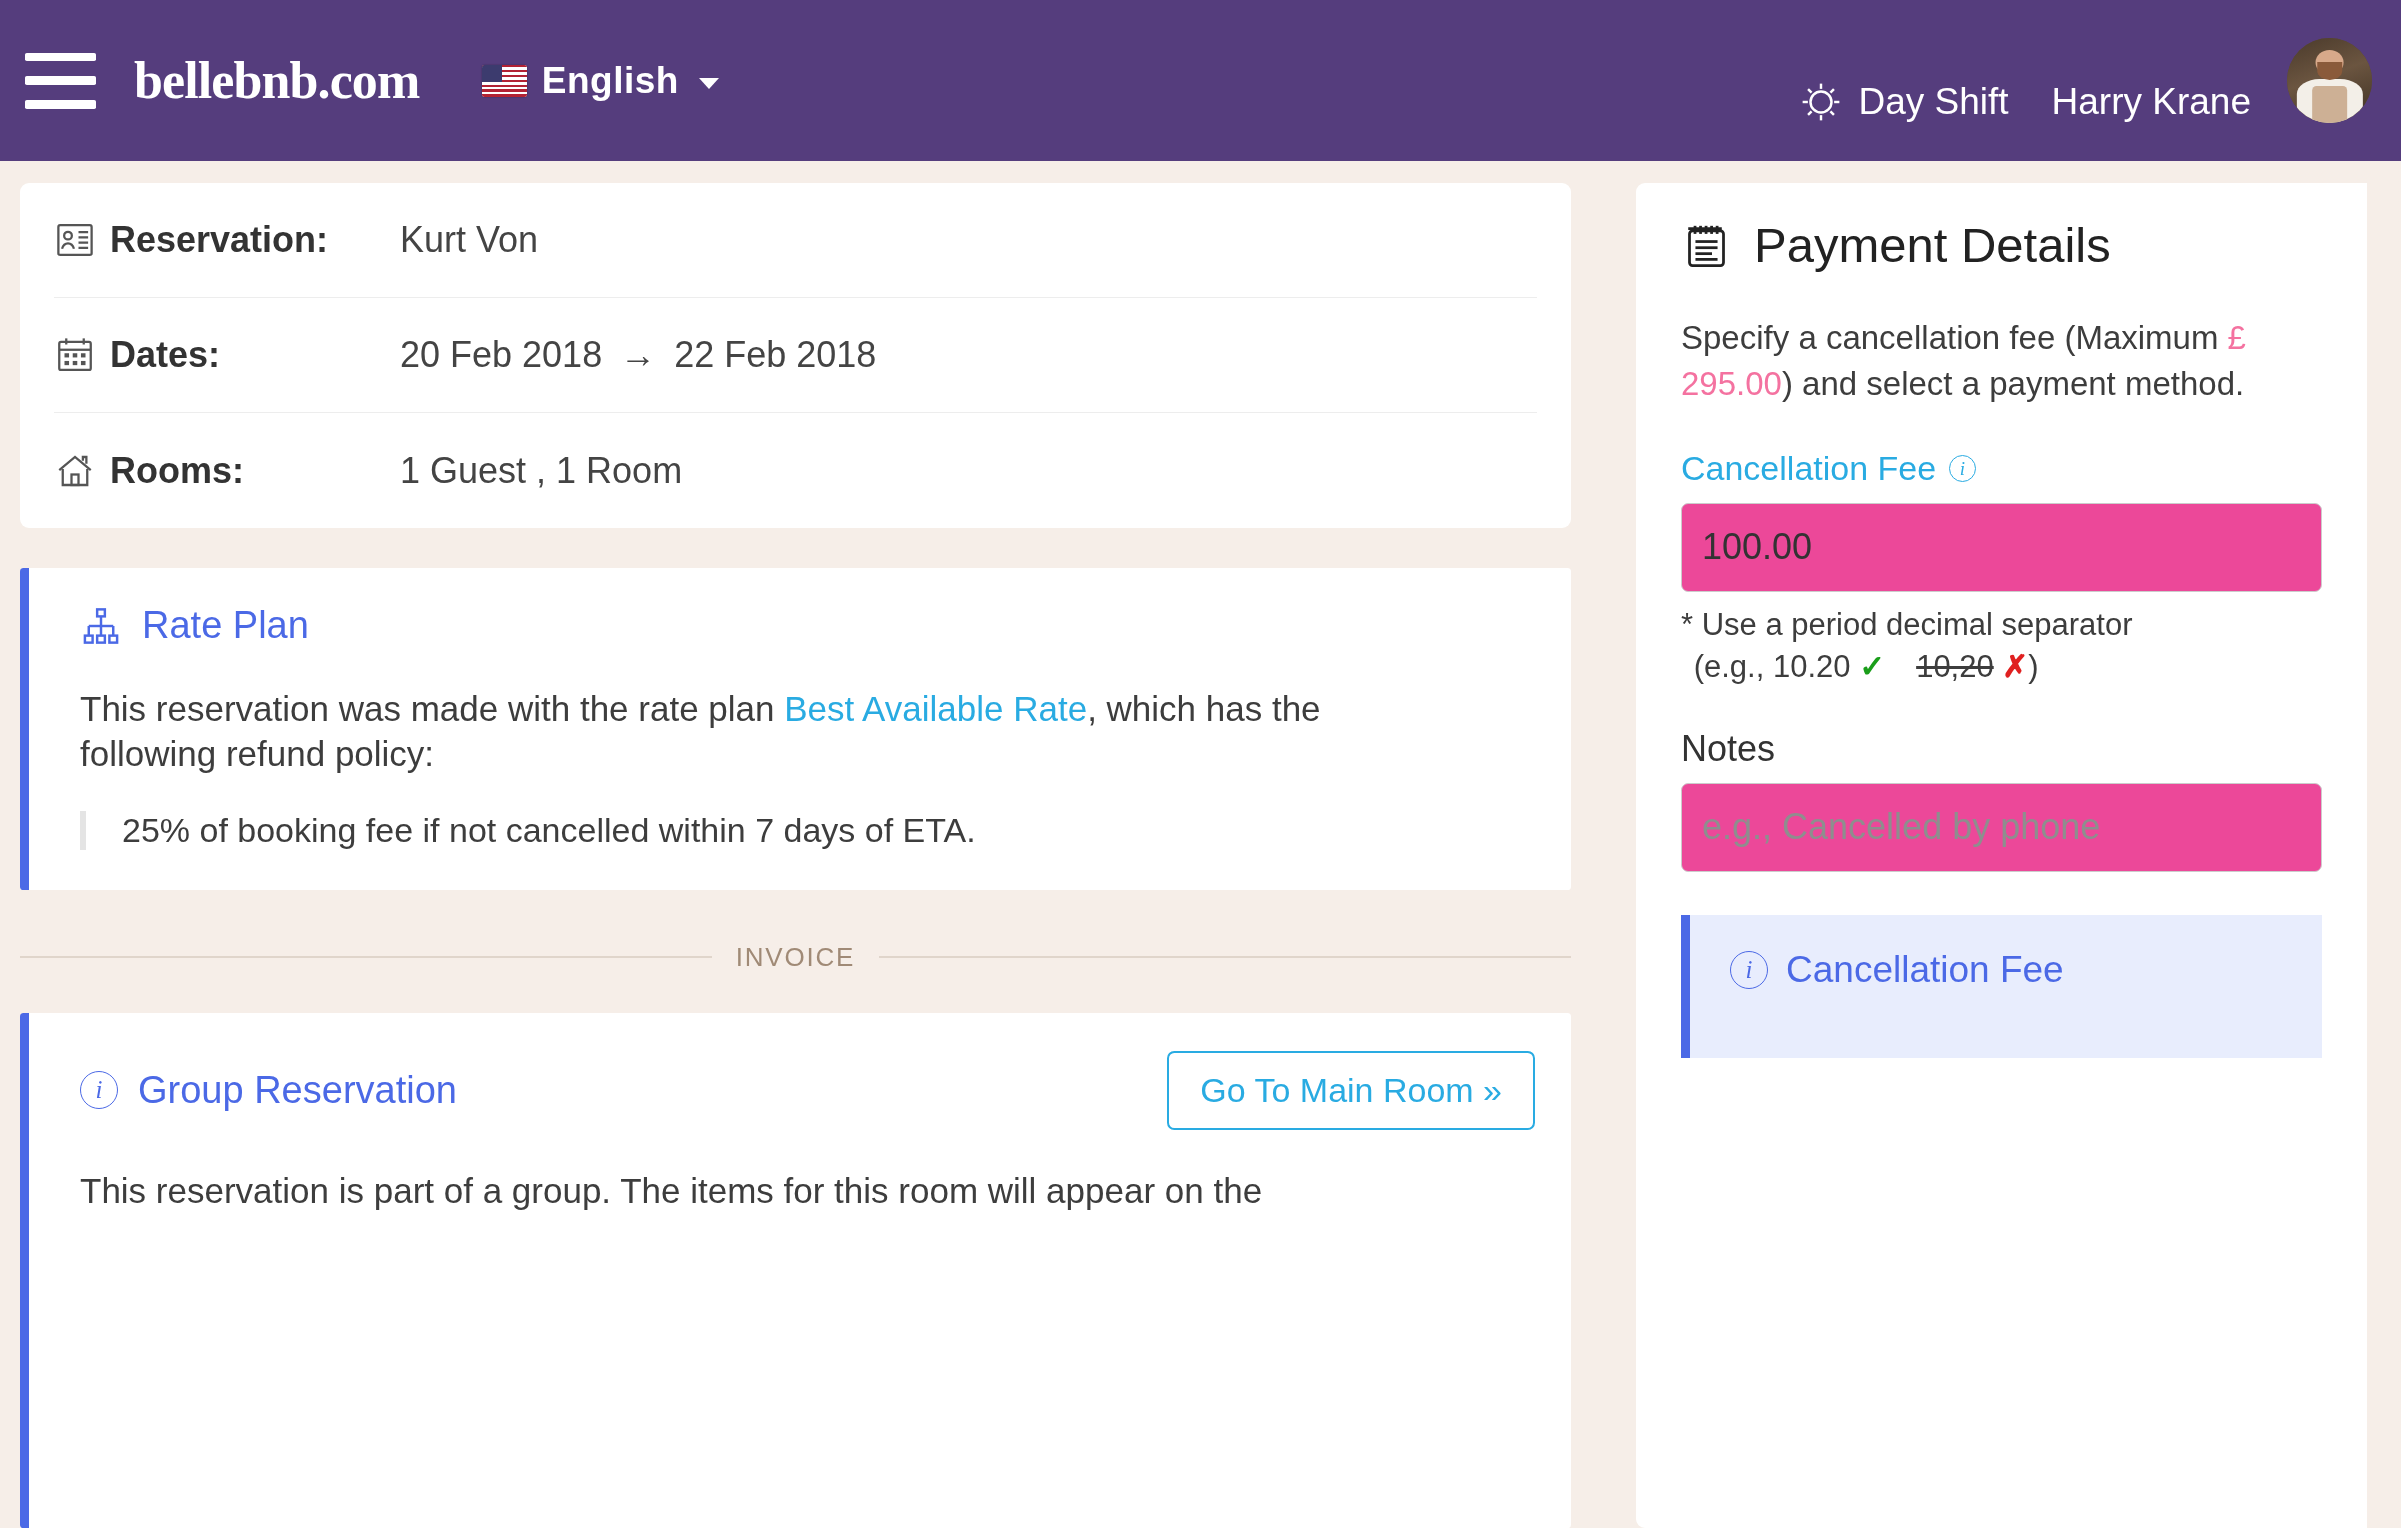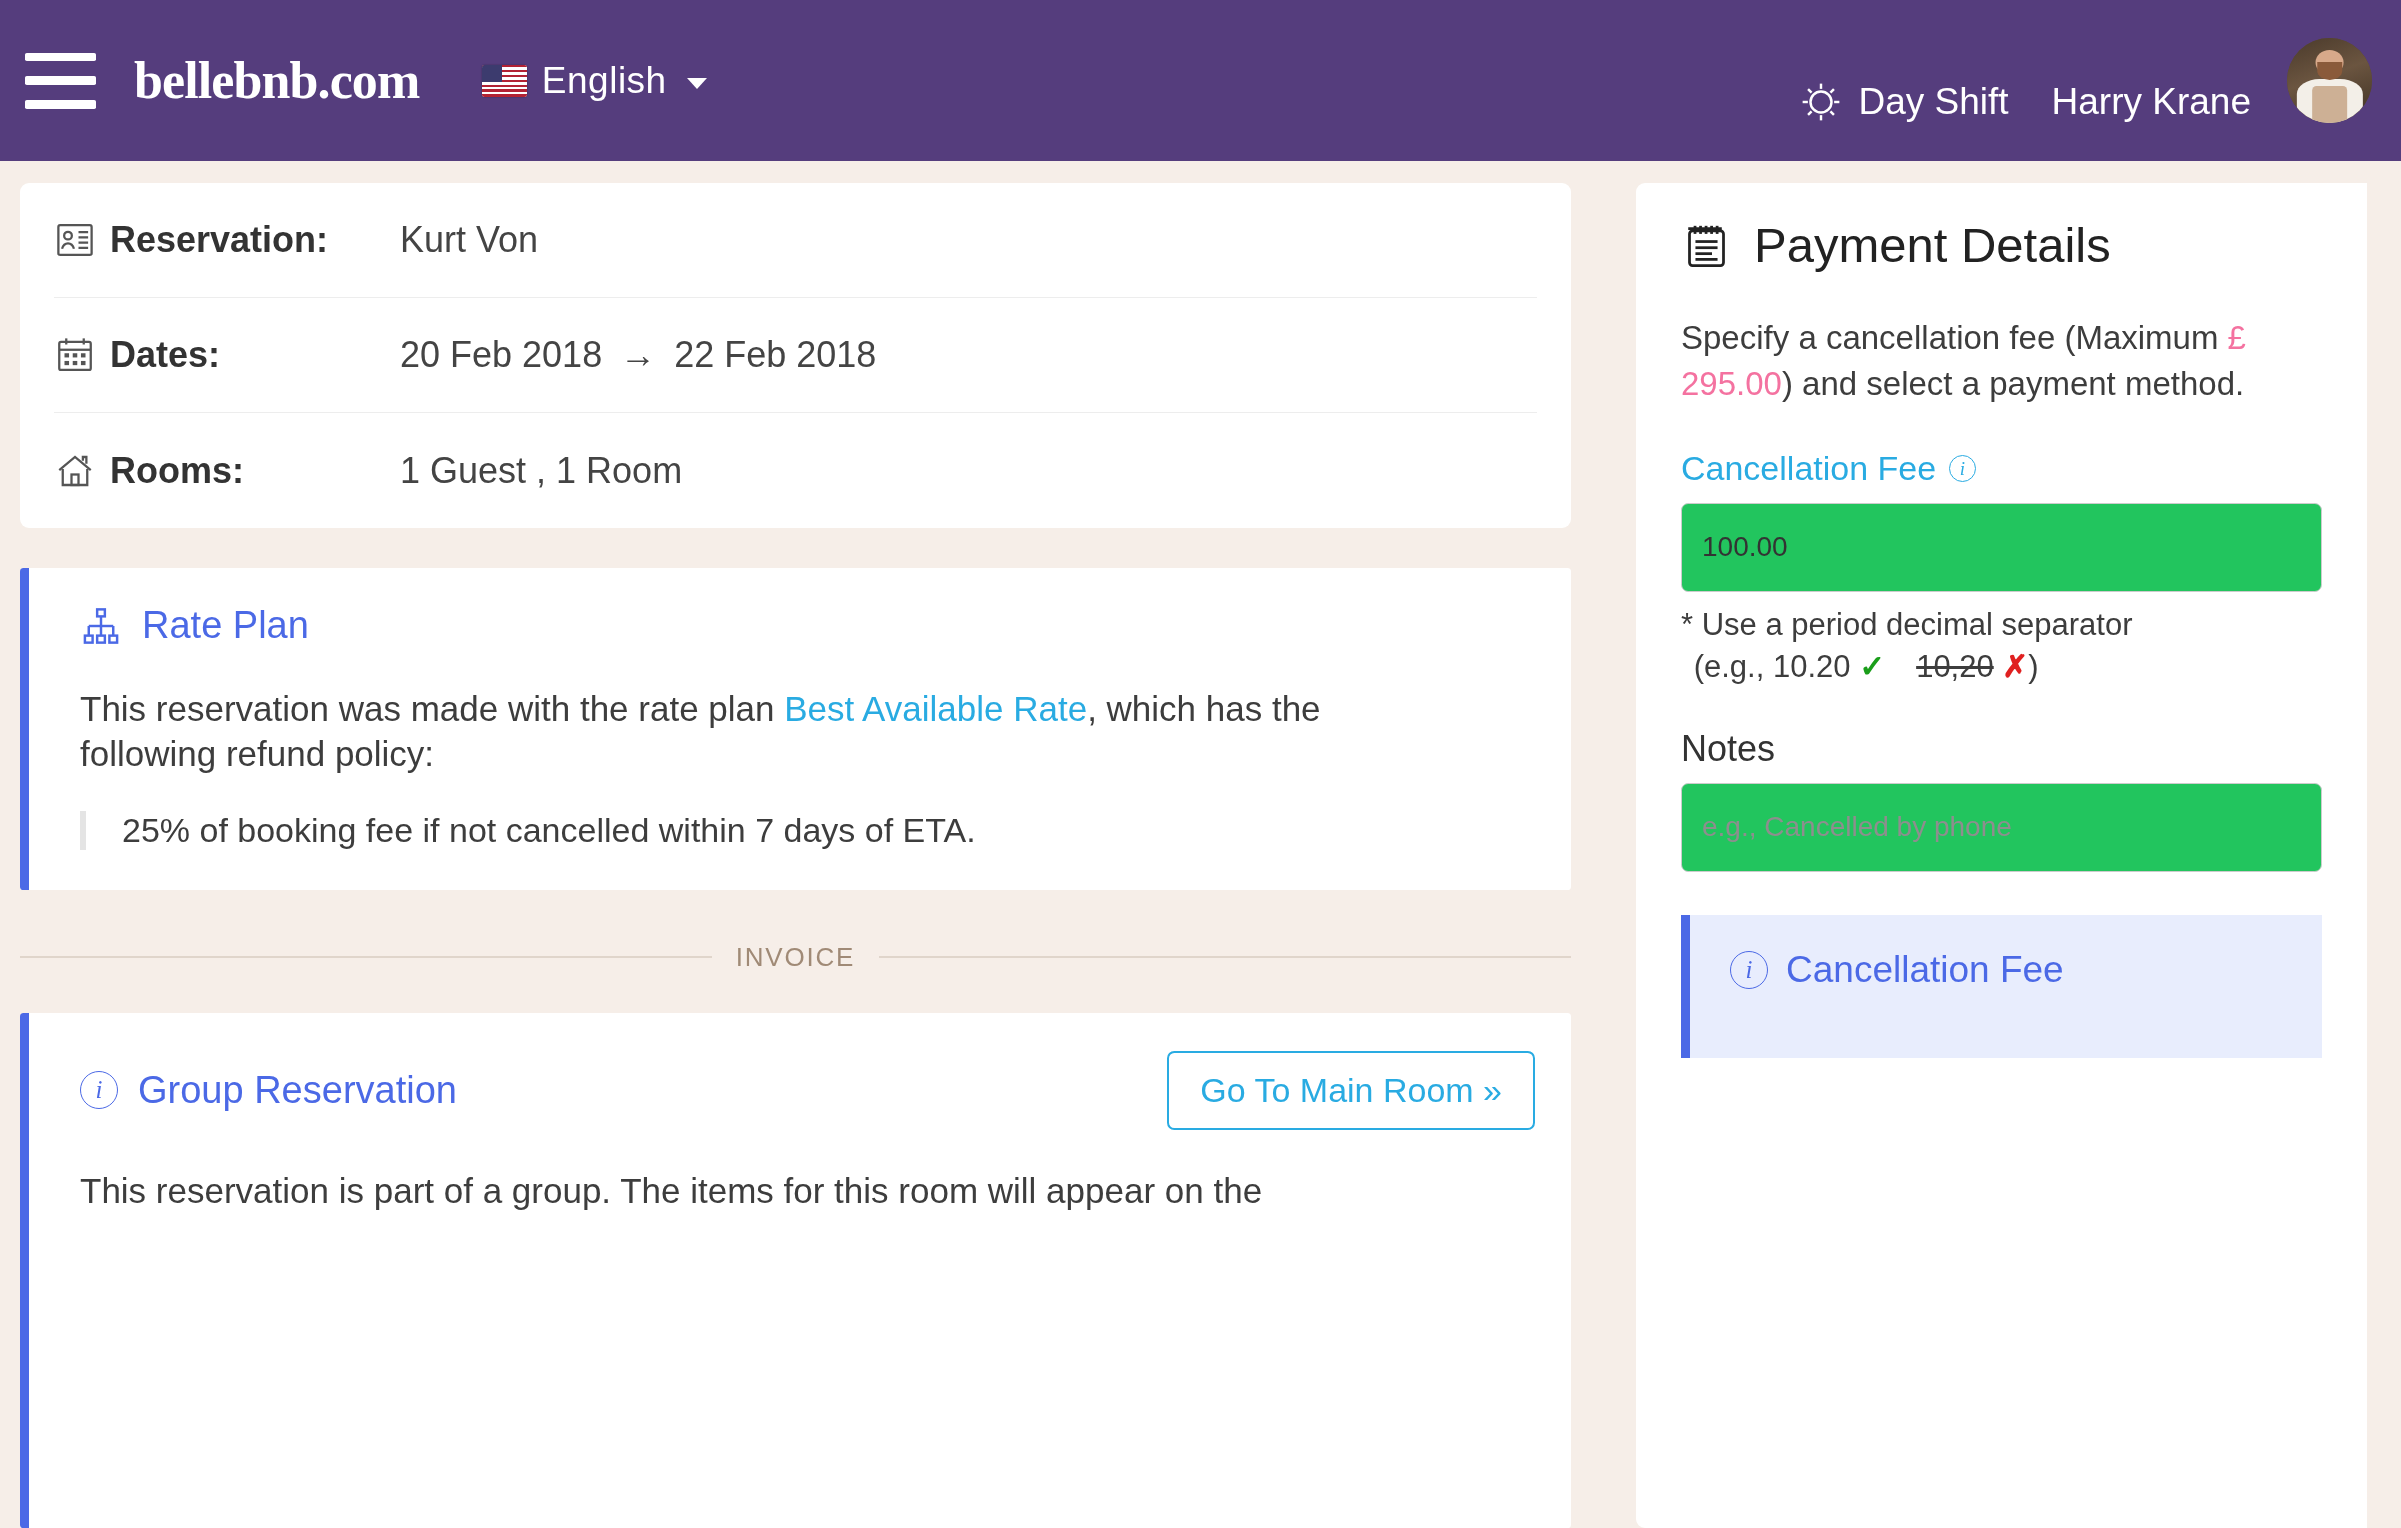--- a/index.html
+++ b/index.html
@@ -73,21 +73,21 @@
       #ffffff 2.4px, #ffffff 4.9px);
   }
   .flag .canton {
     position: absolute; left: 0; top: 0;
     width: 20px; height: 17px;
     background: #3c3b6e;
   }
   .lang-label {
     color: #ffffff;
     font-size: 37px;
-    font-weight: 400;
+    font-weight: 700;
     letter-spacing: 0.5px;
   }
   .caret {
     width: 0; height: 0;
     border-left: 10px solid transparent;
     border-right: 10px solid transparent;
     border-top: 11.8px solid #ffffff;
     margin-left: 5.4px;
     margin-top: 5.4px;
   }
@@ -322,25 +322,25 @@
     border-color: #4B69E6;
     color: #4B69E6;
     width: 38px; height: 38px;
     font-size: 25px;
   }
   .text-input {
     width: 100%;
     height: 89px;
     border: 1.8px solid #cccccc;
     border-radius: 7.2px;
-    font-size: 28px;
+    font-size: 36px;
     color: #333333;
     padding: 0 20px;
     font-family: "Liberation Sans", sans-serif;
-    background: #22c55e;
+    background: #ec4899;
   }
   .text-input::placeholder { color: #8e8e8e; }
   .hint {
     font-size: 31px;
     color: #3d3d3d;
     margin-top: 12.7px;
     line-height: 1.35;
   }
   .hint .ok { color: #1a9e1a; font-weight: 700; }
   .hint .bad { color: #e02020; font-weight: 700; }

